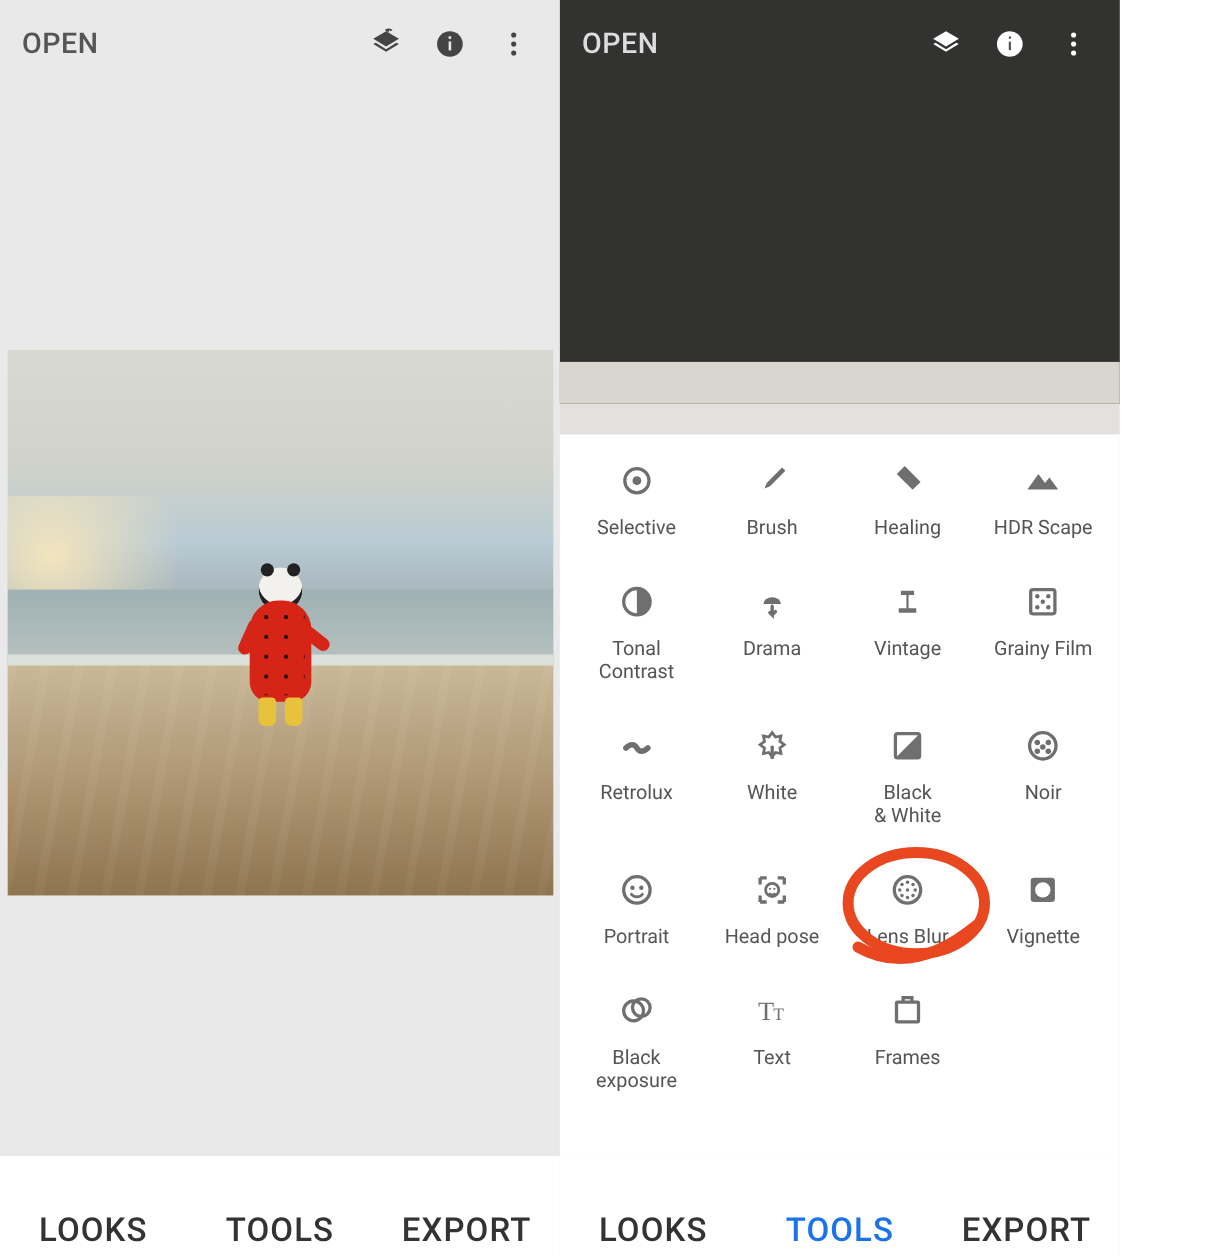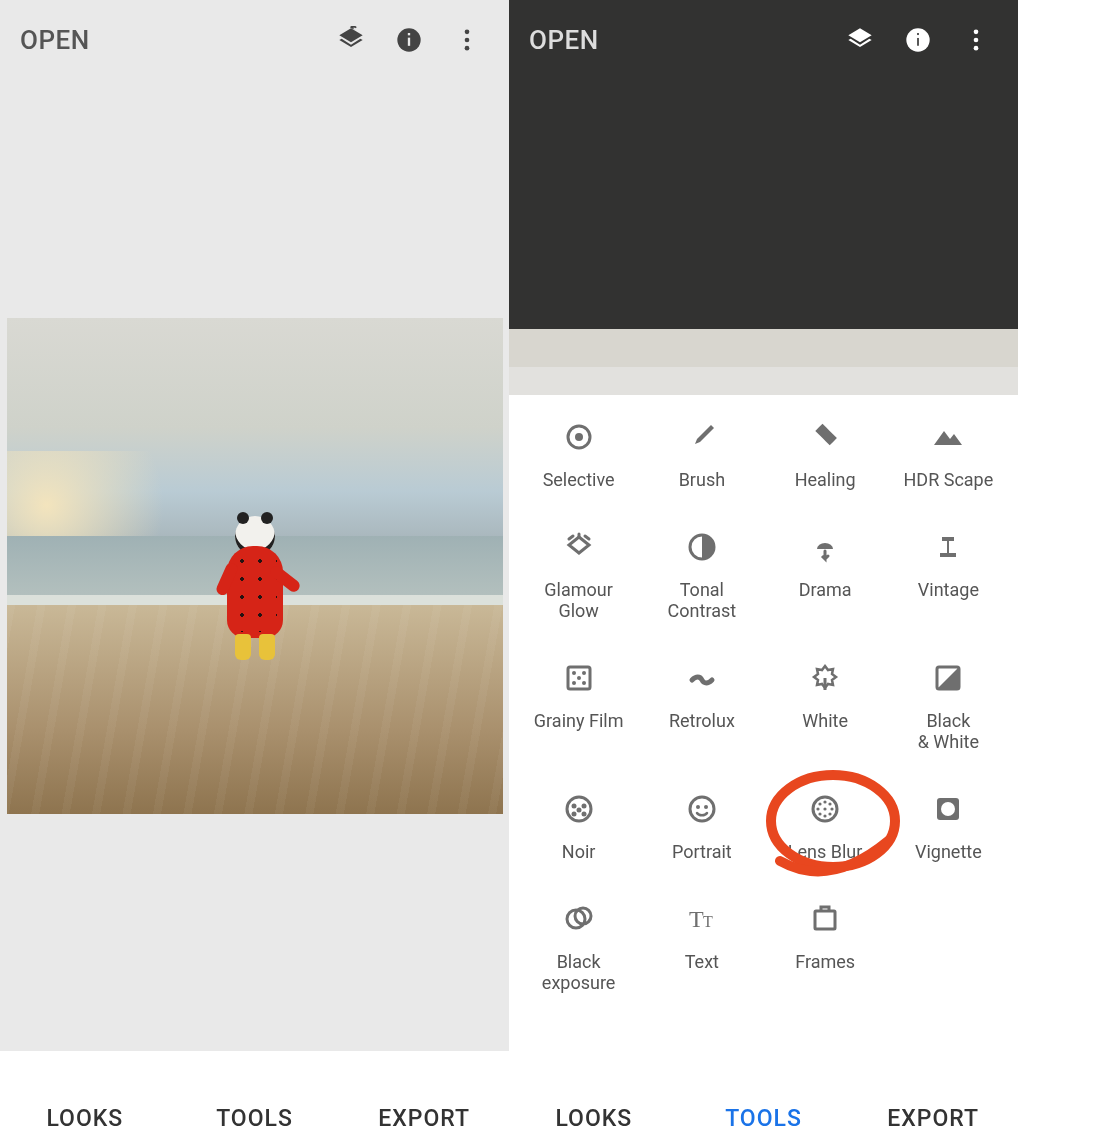--- a/index.html
+++ b/index.html
@@ -9,21 +9,21 @@
   
   .topbar { height: 80px; display: flex; align-items: center; padding: 0 20px; }
   .open-btn { font-size: 26px; font-weight: 500; letter-spacing: 0.5px; color: #555; }
   .spacer { flex: 1; }
   .topicon { width: 44px; height: 44px; display: flex; align-items: center; justify-content: center; margin-left: 14px; }
   .topicon svg { width: 28px; height: 28px; }
   
   .canvas { flex: 1; background: #e9e9e9; display: flex; align-items: center; justify-content: center; }
   
   .tabs { height: 92px; display: flex; background: #fff; }
-  .tab { flex: 1; display: flex; align-items: center; justify-content: center; font-size: 23px; font-weight: 500; letter-spacing: 1px; color: #333; position: relative; margin-top: 43px; }
+  .tab { flex: 1; display: flex; align-items: center; justify-content: center; font-size: 30px; font-weight: 500; letter-spacing: 1px; color: #333; position: relative; margin-top: 43px; }
   .tab.active { color: #1a73e8; }
   
   .ring { position: absolute; pointer-events: none; }
   .ring svg { display: block; }
   
   .screen-r { position: relative; background: #e2e1de; }
   .dim-header { height: 367px; background: rgba(0,0,0,.78); position: relative; }
   .dim-header .topbar { position: absolute; top: 0; left: 0; right: 0; }
   .dim-header .open-btn { color: #ddd; }
   .dim-header .topicon svg { filter: brightness(1.5); }
@@ -173,29 +173,20 @@
           <div class="tool-icon">
             <svg viewBox="0 0 32 32">
               <use href="#i-hdr"></use>
             </svg>
           </div>
           <div class="tool-label">HDR Scape</div>
         </div>
         <div class="tool">
           <div class="tool-icon">
             <svg viewBox="0 0 32 32">
-              <use href="#i-glamour"></use>
-            </svg>
-          </div>
-          <div class="tool-label">Glamour
-Glow</div>
-        </div>
-        <div class="tool">
-          <div class="tool-icon">
-            <svg viewBox="0 0 32 32">
               <use href="#i-tonal"></use>
             </svg>
           </div>
           <div class="tool-label">Tonal
 Contrast</div>
         </div>
         <div class="tool">
           <div class="tool-icon">
             <svg viewBox="0 0 32 32">
               <use href="#i-drama"></use>
@@ -252,20 +243,28 @@
           </div>
           <div class="tool-label">Noir</div>
         </div>
         <div class="tool">
           <div class="tool-icon">
             <svg viewBox="0 0 32 32">
               <use href="#i-portrait"></use>
             </svg>
           </div>
           <div class="tool-label">Portrait</div>
+        </div>
+        <div class="tool">
+          <div class="tool-icon">
+            <svg viewBox="0 0 32 32">
+              <use href="#i-headpose"></use>
+            </svg>
+          </div>
+          <div class="tool-label">Head pose</div>
         </div>
         <div class="tool">
           <div class="tool-icon">
             <svg viewBox="0 0 32 32">
               <use href="#i-lensblur"></use>
             </svg>
           </div>
           <div class="tool-label">Lens Blur</div>
           <div class="ring" style="left: -6px; top: -20px;">
             <svg width="150" height="120">

